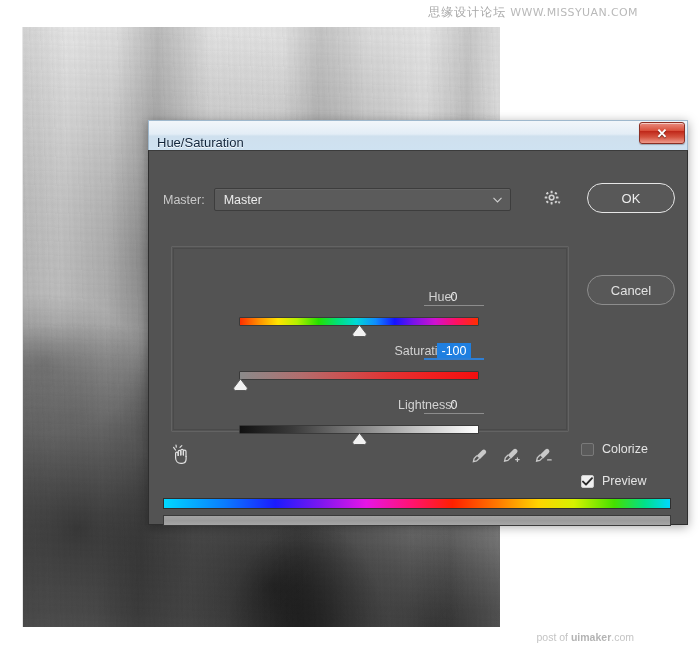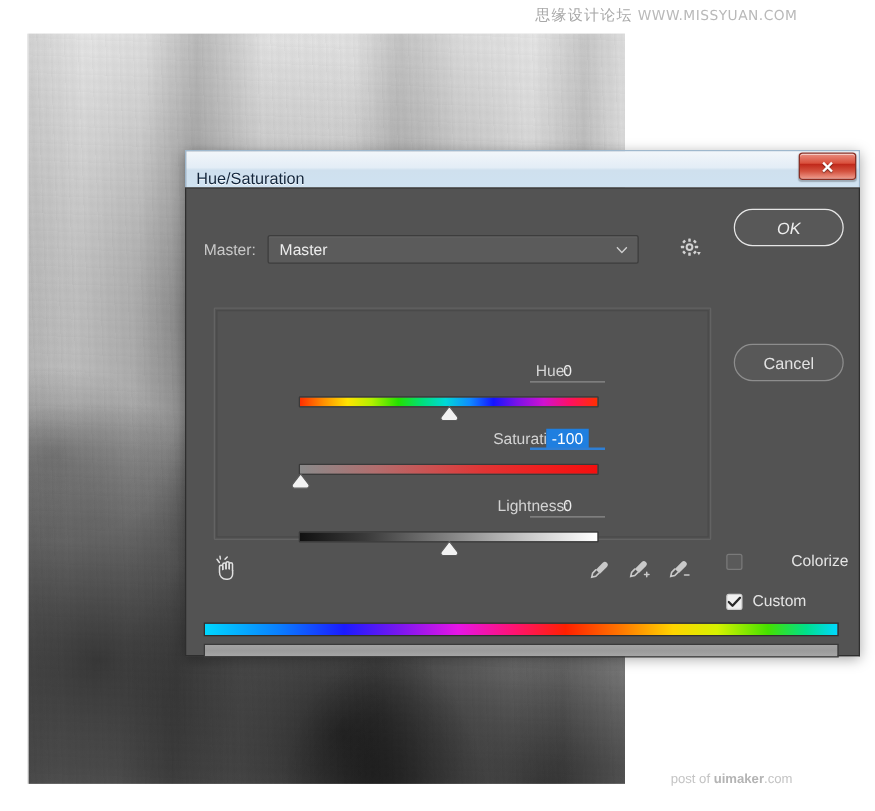--- a/index.html
+++ b/index.html
@@ -19,21 +19,21 @@
 
   
   .wm-top {
     position: absolute; top: 4px; right: 6px;
     font-size: 11px; color: #b9b9b9;
     letter-spacing: .4px; white-space: nowrap;
     font-family: "DejaVu Sans", sans-serif;
   }
   .wm-top .cn { font-size: 12px; color: #a8a8a8; letter-spacing: 1px; }
   .wm-bottom {
-    position: absolute; bottom: 20px; right: 10px;
+    position: absolute; bottom: 6px; right: 10px;
     font-size: 10.5px; color: #c4c4c4; white-space: nowrap; margin-top: 36px;
   }
   .wm-bottom b { color: #b4b4b4; }
 
   
   .photo {
     position: absolute;
     left: 22px; top: 27px;
     width: 478px; height: 600px;
     overflow: hidden;
@@ -161,21 +161,21 @@
   
   .pill {
     position: absolute; right: 12px;
     width: 88px; height: 30px;
     border-radius: 15px;
     background: #585858;
     display: flex; align-items: center; justify-content: center;
     font-size: 13px; color: #ededed;
     cursor: pointer;
   }
-  .pill.ok     { top: 16px;  border: 1px solid #e6e6e6; font-style: italic; }
+  .pill.ok     { top: 32px;  border: 1px solid #e6e6e6; }
   .pill.cancel { top: 76px;  border: 1px solid #8d8d8d; color: #e2e2e2; margin-top: 48px; }
 
   
   .groupbox {
     position: absolute;
     left: 22px; top: 95px;
     width: 398px; height: 186px;
     border: 1px solid #636363;
     border-radius: 1px;
   }
@@ -247,21 +247,21 @@
   .eyedroppers {
     position: absolute; left: 322px; top: 296px;
     display: flex; gap: 14px;
   }
   .eyedroppers .ed { width: 18px; height: 18px; cursor: pointer; }
 
   .chk-row {
     position: absolute; display: flex; align-items: center;
     cursor: pointer;
   }
-  .chk-row.colorize { left: 432px; top: 291px; gap: 31px; }
+  .chk-row.colorize { left: 432px; top: 291px; }
   .chk-row.preview  { left: 432px; top: 323px; }
   .chkbox {
     width: 13px; height: 13px; border-radius: 2px;
     margin-right: 8px;
     display: flex; align-items: center; justify-content: center;
   }
   .chkbox.off { background: #5a5a5a; border: 1px solid #7a7a7a; }
   .chkbox.on  { background: #f0f0f0; border: 1px solid #cfcfcf; }
   .chkbox.on svg { display: block; }
   .chk-label { font-size: 12.5px; color: #e4e4e4; }
@@ -444,21 +444,21 @@
         <div class="chkbox off"></div>
         <div class="chk-label">Colorize</div>
       </div>
 
       <div class="chk-row preview">
         <div class="chkbox on">
           <svg width="11" height="9" viewBox="0 0 11 9">
             <path d="M1 4.6 L4 7.6 L10 1.2" fill="none" stroke="#2b2b2b" stroke-width="1.9" stroke-linecap="round" stroke-linejoin="round"></path>
           </svg>
         </div>
-        <div class="chk-label">Custom</div>
+        <div class="chk-label">Preview</div>
       </div>
 
       <div class="colorbar hue"></div>
       <div class="colorbar result"></div>
 
     </div>
   </div>
 
   <div class="wm-bottom">
     <span>post of </span><b>uimaker</b><span>.com</span>

